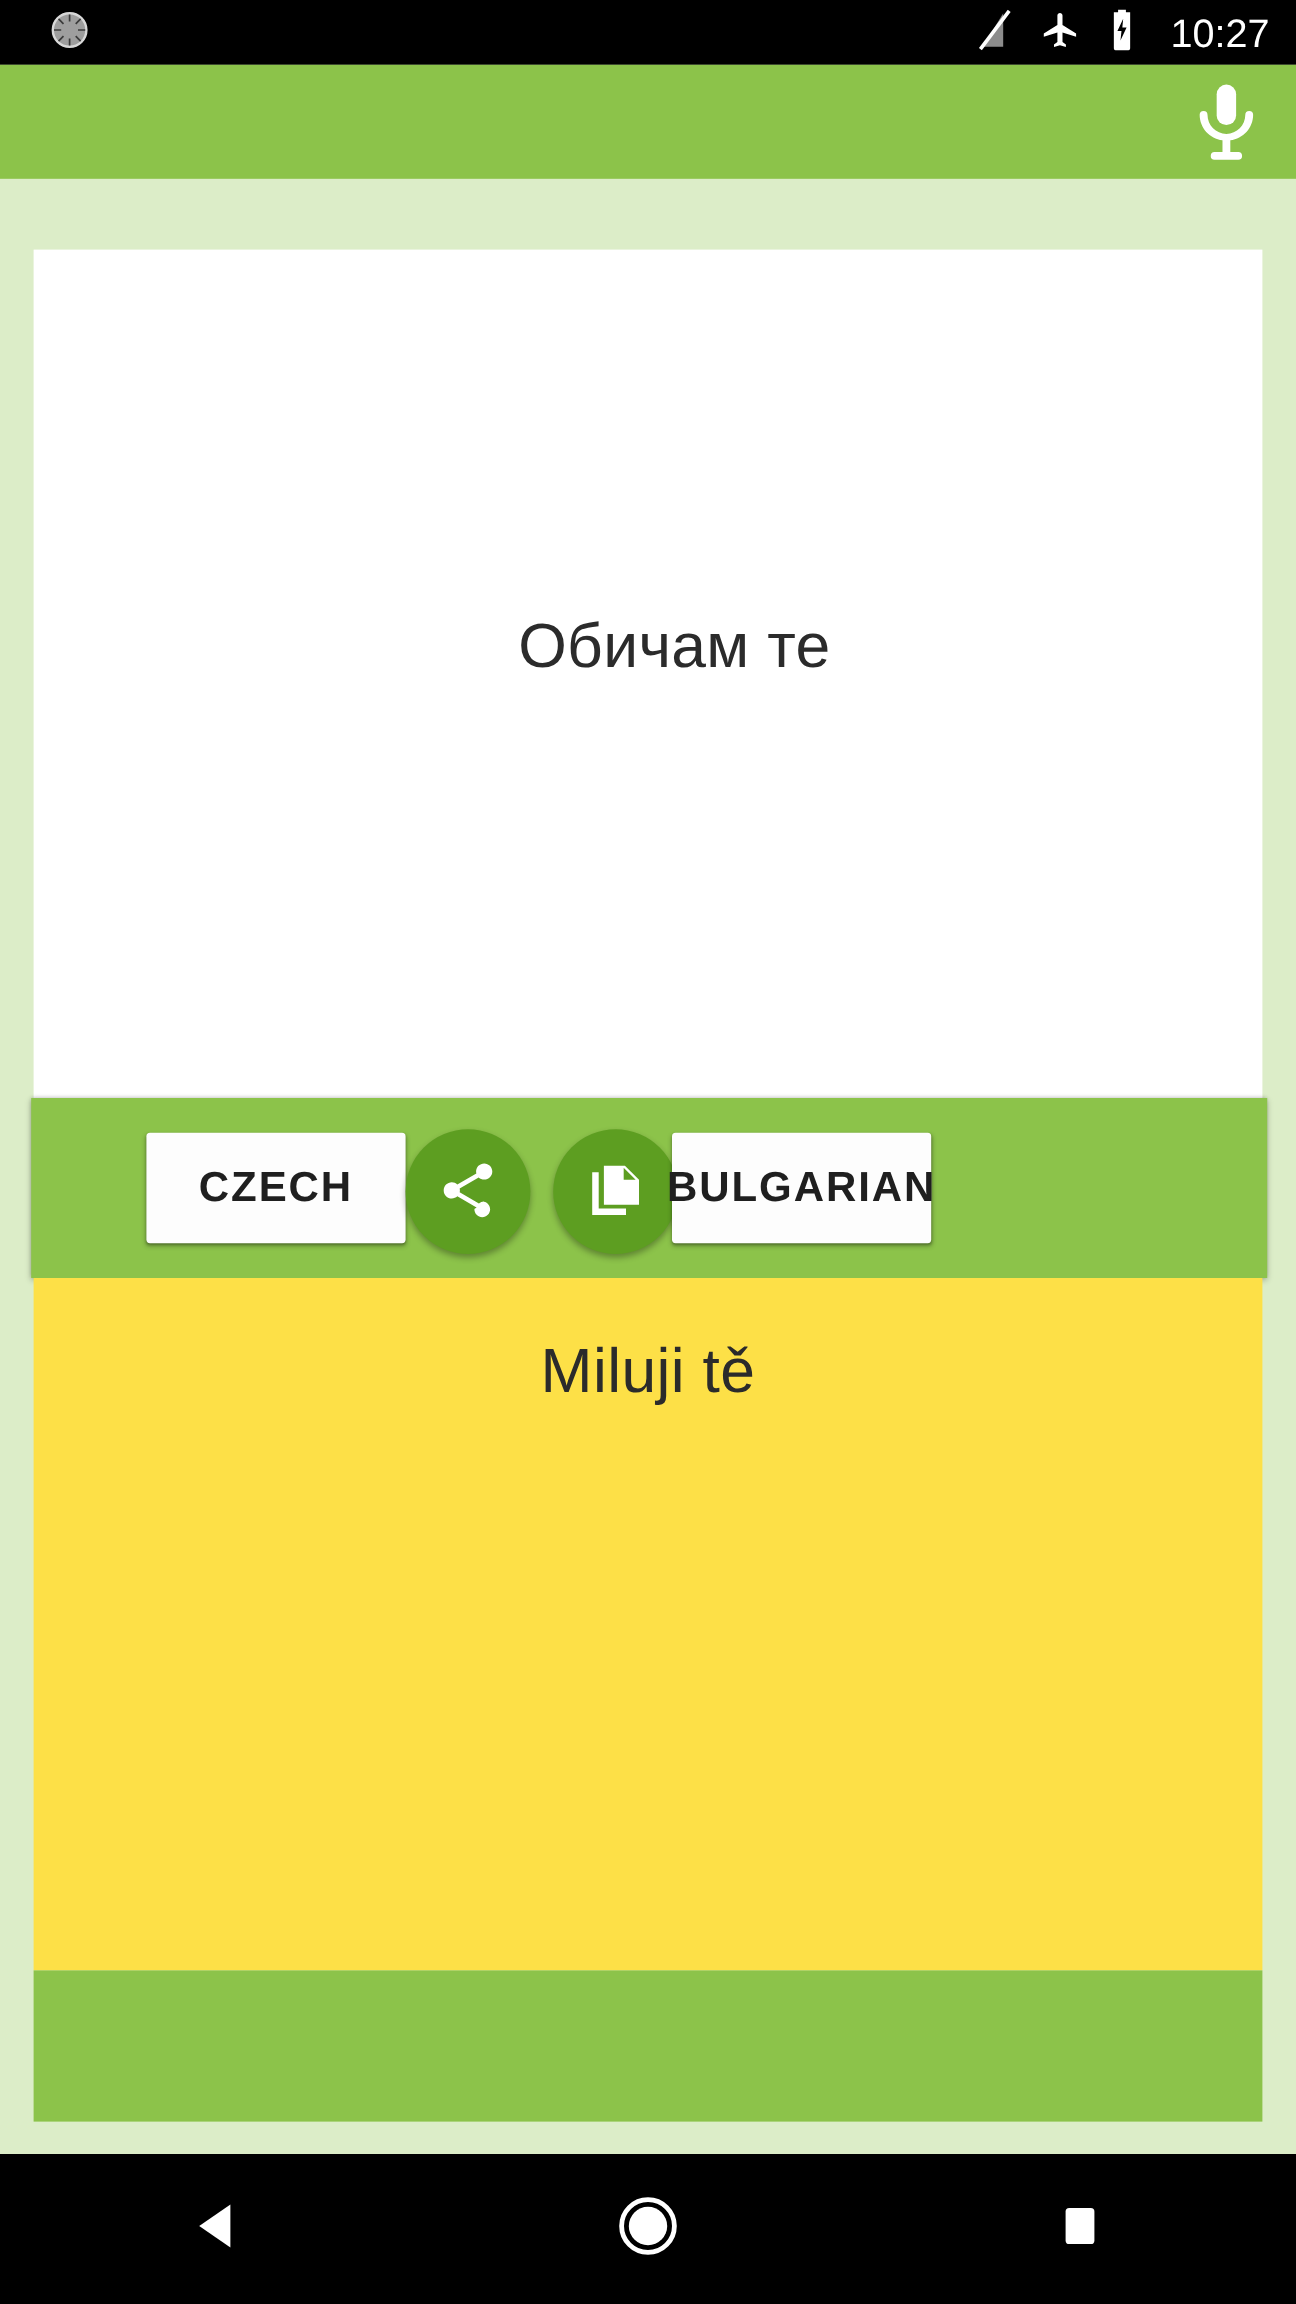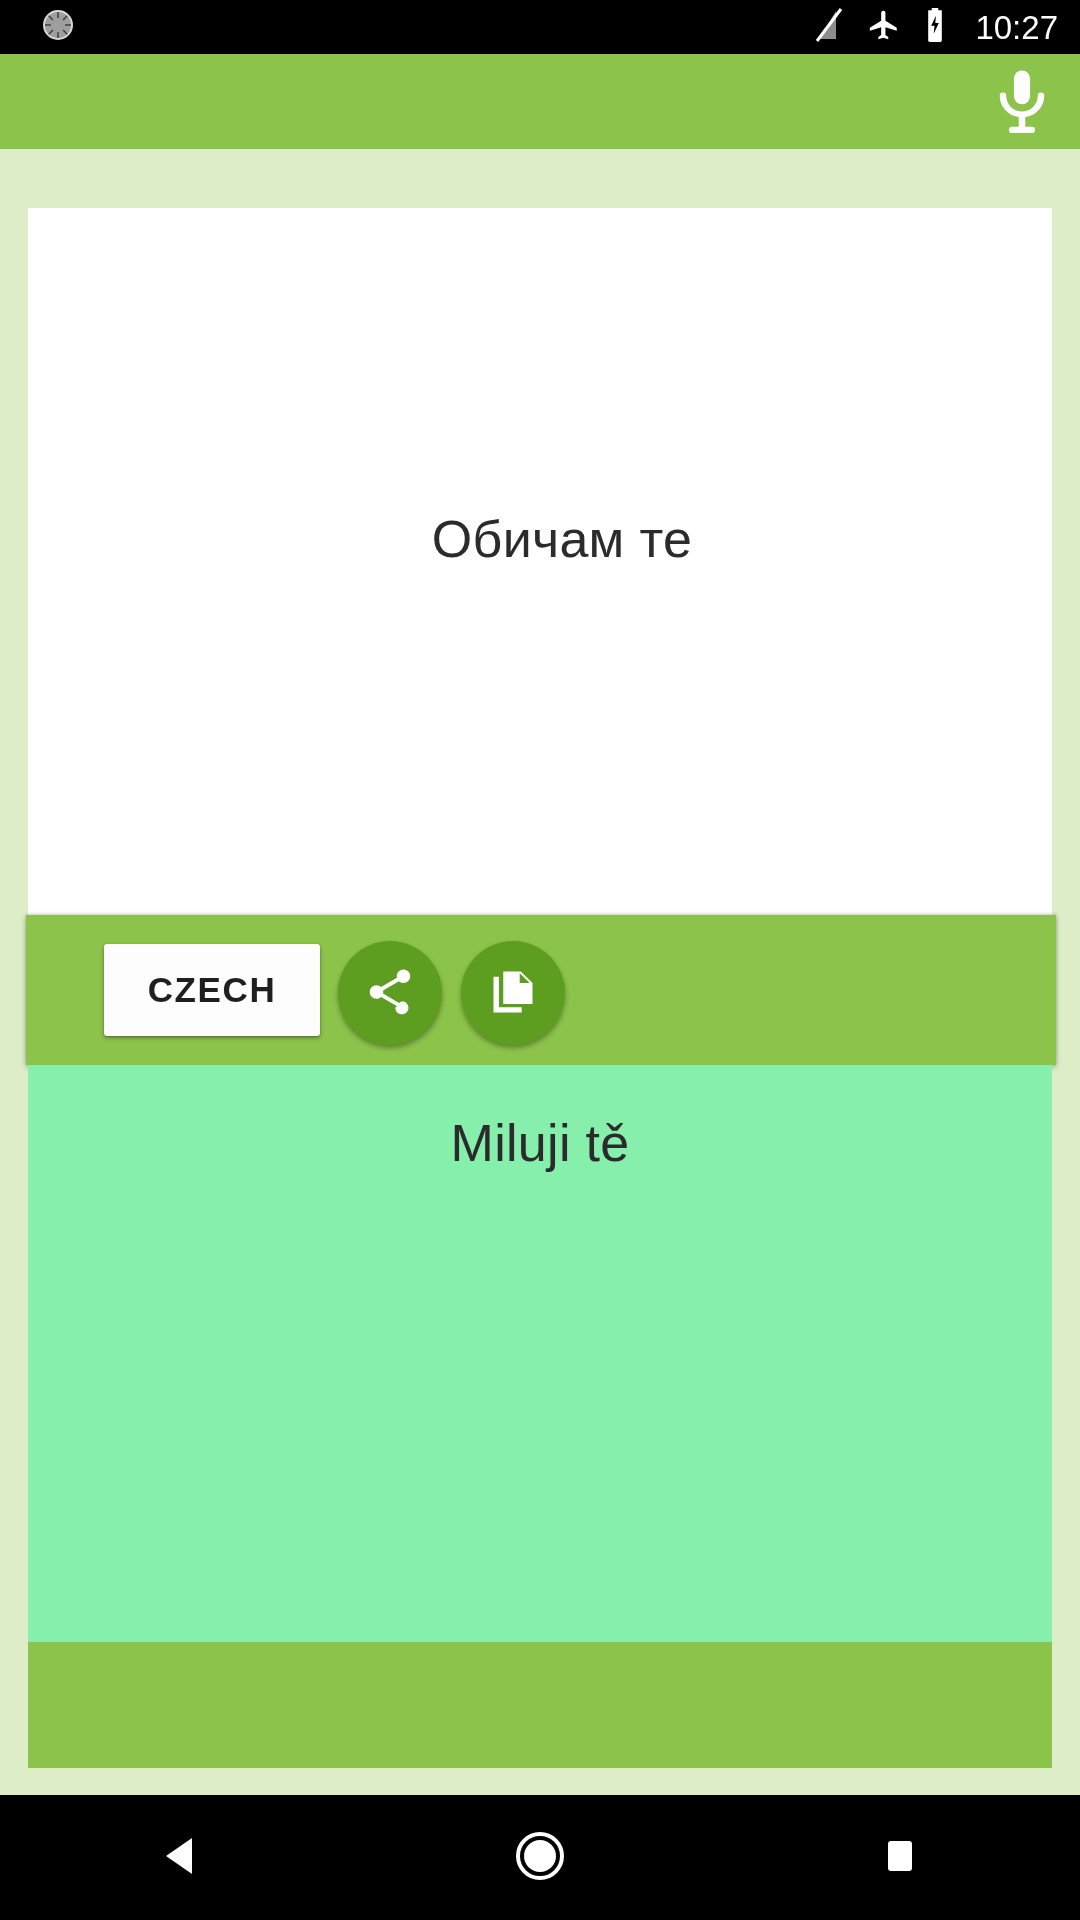--- a/index.html
+++ b/index.html
@@ -121,21 +121,21 @@
     font-size: 35px;
     font-weight: bold;
     letter-spacing: 1.6px;
     color: #1f1f1f;
     display: flex;
     align-items: center;
     justify-content: center;
     cursor: pointer;
     padding: 0;
   }
-  #btn-source-lang { left: 78px;  width: 216px; }
+  #btn-source-lang { left: 96px;  width: 216px; }
   #btn-target-lang { left: 534px; width: 216px; }
 
   .round-button {
     position: absolute;
     top: 26px;
     width: 104px;
     height: 104px;
     border-radius: 50%;
     background: #5D9E21;
     box-shadow: 0 3px 5px rgba(0,0,0,0.32);
@@ -148,21 +148,21 @@
   #btn-share { left: 312px; }
   #btn-copy  { left: 435px; }
 
   
   .target-card {
     position: absolute;
     left: 28px;
     top: 1065px;
     width: 1024px;
     height: 577px;
-    background: #86efac;
+    background: #fde047;
     display: flex;
     align-items: flex-start;
     justify-content: center;
   }
   .target-text {
     margin-top: 47px;
     font-size: 52px;
     color: #2b2b2b;
     font-weight: 400;
     letter-spacing: 0.3px;
@@ -276,20 +276,21 @@
     <button class="round-button" id="btn-copy">
       <span>
         <svg width="52" height="52" viewBox="0 0 24 24">
           <path fill="#ffffff" d="M3 5h2.5v14H16v2.5H3V5z"></path>
           <path fill="#ffffff" d="M7.5 2.5h8.1L21 7.9v9.6H7.5V2.5z"></path>
           <path fill="#5D9E21" d="M15.1 3.3v4.6h4.6z"></path>
         </svg>
       </span>
     </button>
 
+    <button class="lang-button" id="btn-target-lang">BULGARIAN</button>
   </div>
 
   <div class="target-card">
     <div class="target-text">Miluji tě</div>
   </div>
 
   <div class="bottom-band"></div>
 
   <div class="nav-bar">
     <div class="nav-btn">

